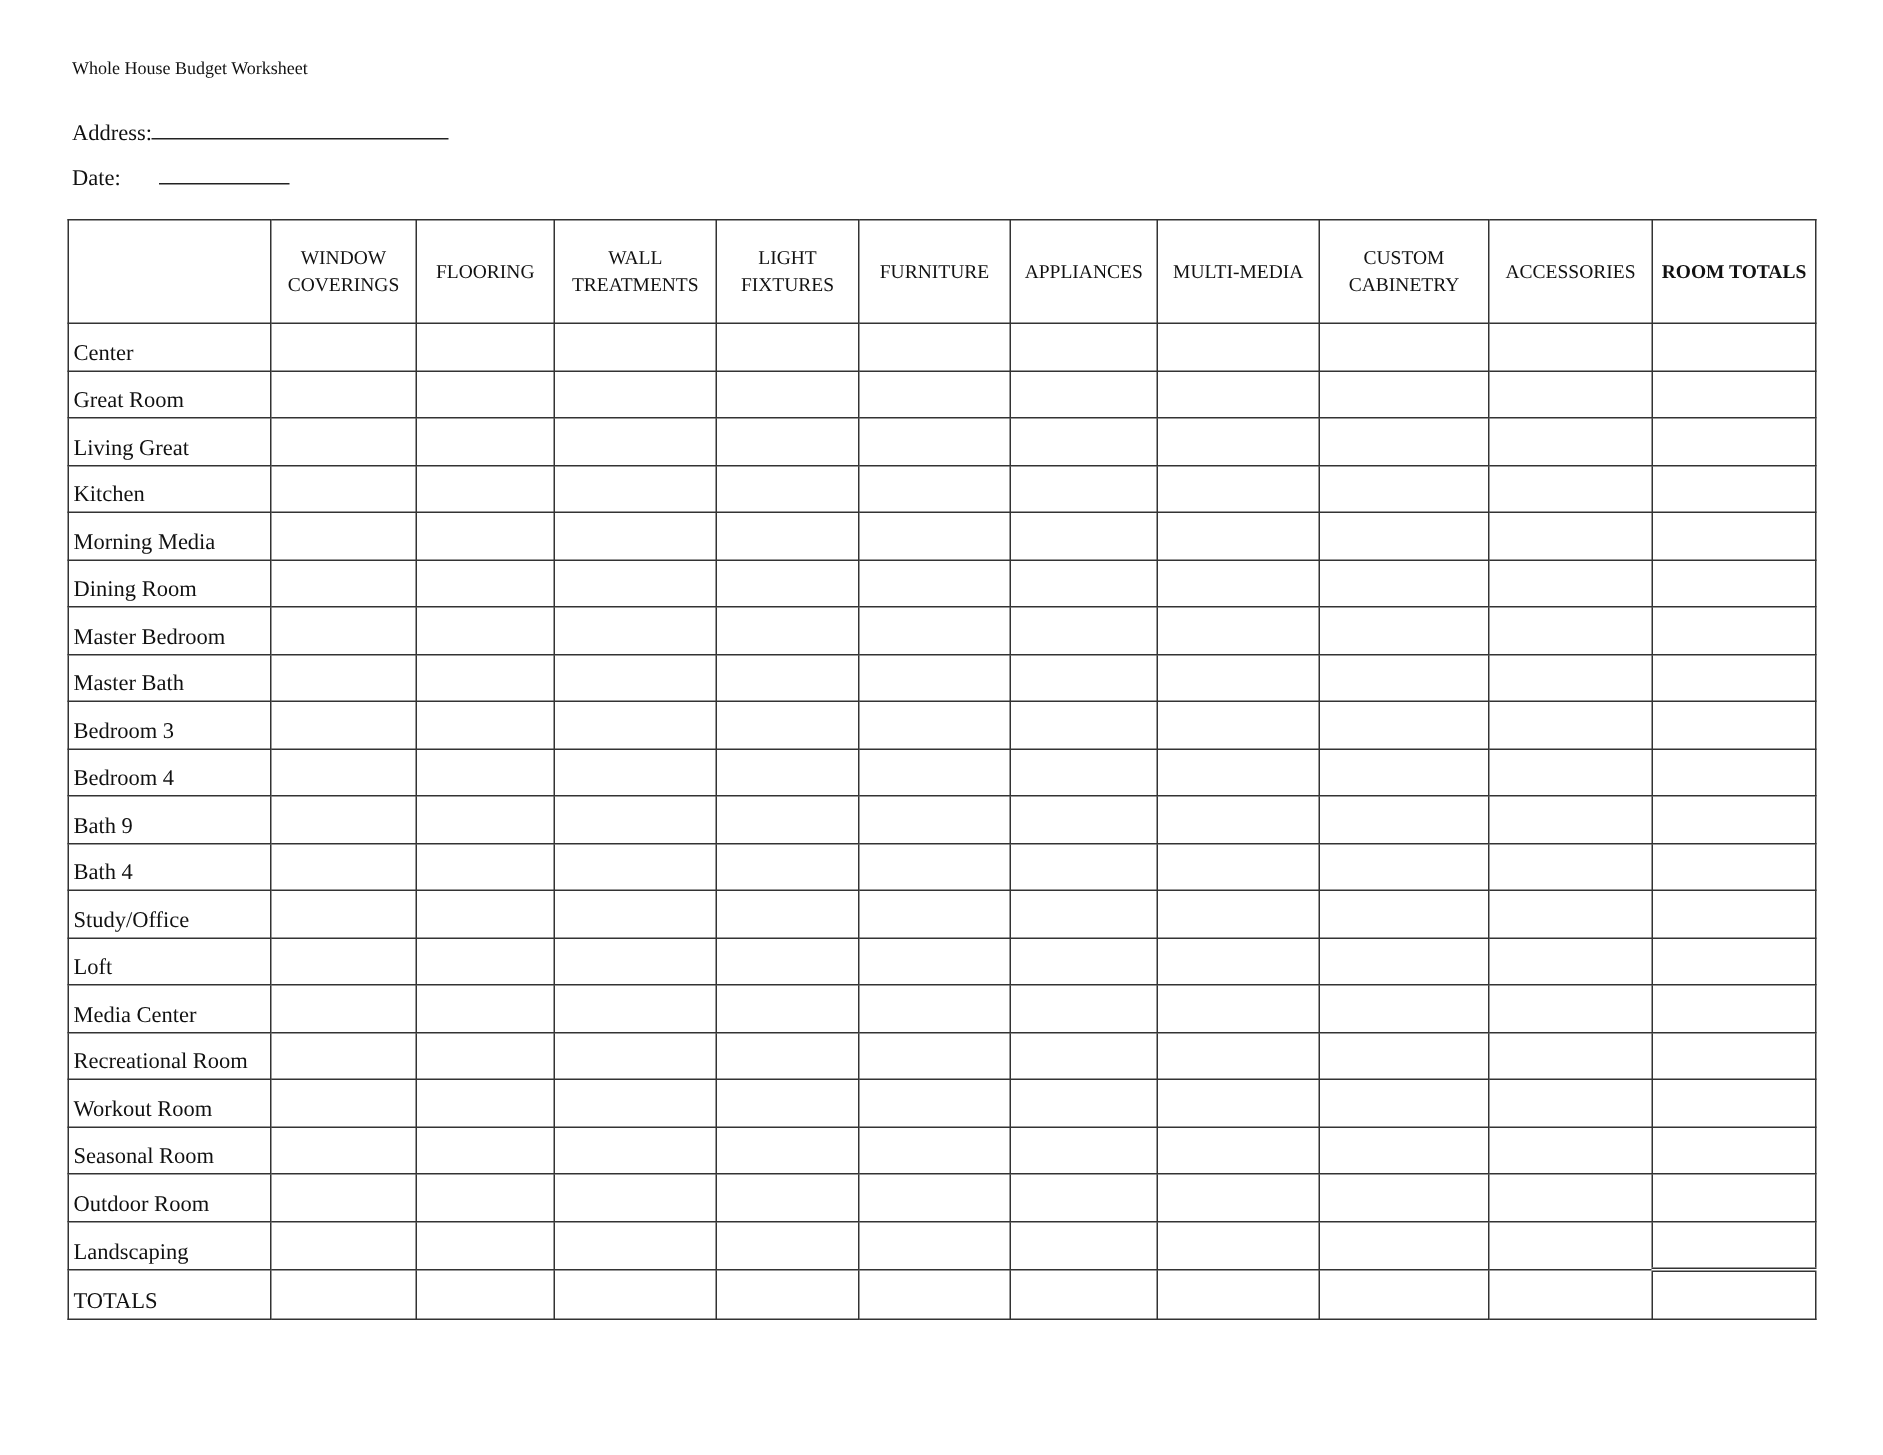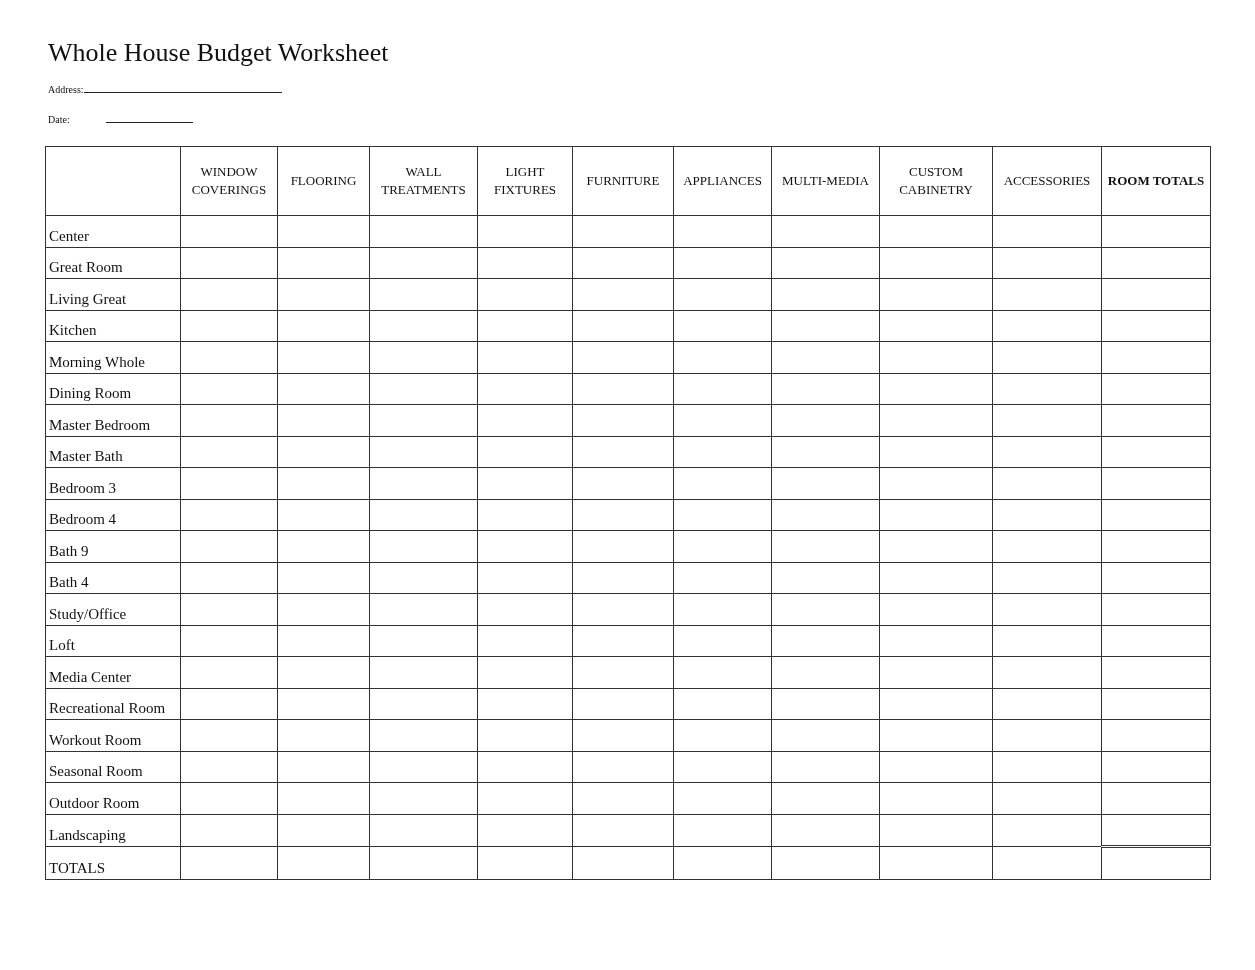--- a/index.html
+++ b/index.html
@@ -1,19 +1,19 @@
 <!DOCTYPE html>
 <html><head>
 <meta charset="utf-8">
 <style>
   html, body { margin: 0; padding: 0; background: #ffffff; }
   body { width: 1255px; height: 970px; position: relative; overflow: hidden;
          font-family: "Liberation Serif", "DejaVu Serif", serif; color: #111; }
-  .title { position: absolute; left: 48px; top: 38px; font-size: 26px; }
-  .field { position: absolute; left: 48px; font-size: 10px; }
+  .title { position: absolute; left: 48px; top: 38px; font-size: 12px; }
+  .field { position: absolute; left: 48px; font-size: 15px; }
   .field .line { display: inline-block; border-bottom: 1px solid #222; height: 14px; vertical-align: baseline; }
   .addr { top: 78px; }
   .addr .line { width: 198px; }
   .date { top: 108px; }
   .date .lbl { display: inline-block; width: 58px; }
   .date .line { width: 87px; }
   table.budget { position: absolute; left: 45px; top: 146px; border-collapse: collapse;
                  width: 1165px; table-layout: fixed; }
   table.budget td, table.budget th { border: 1.5px solid #333; padding: 0; font-weight: normal; }
   table.budget thead th { height: 68px; font-size: 13px; text-align: center; line-height: 18px; vertical-align: middle; }
@@ -135,21 +135,21 @@
         <td></td>
         <td></td>
         <td></td>
         <td></td>
         <td></td>
         <td></td>
         <td></td>
         <td class="total-cell"></td>
       </tr>
       <tr>
-        <td class="room">Morning Whole</td>
+        <td class="room">Morning Media</td>
         <td></td>
         <td></td>
         <td></td>
         <td></td>
         <td></td>
         <td></td>
         <td></td>
         <td></td>
         <td></td>
         <td class="total-cell"></td>

